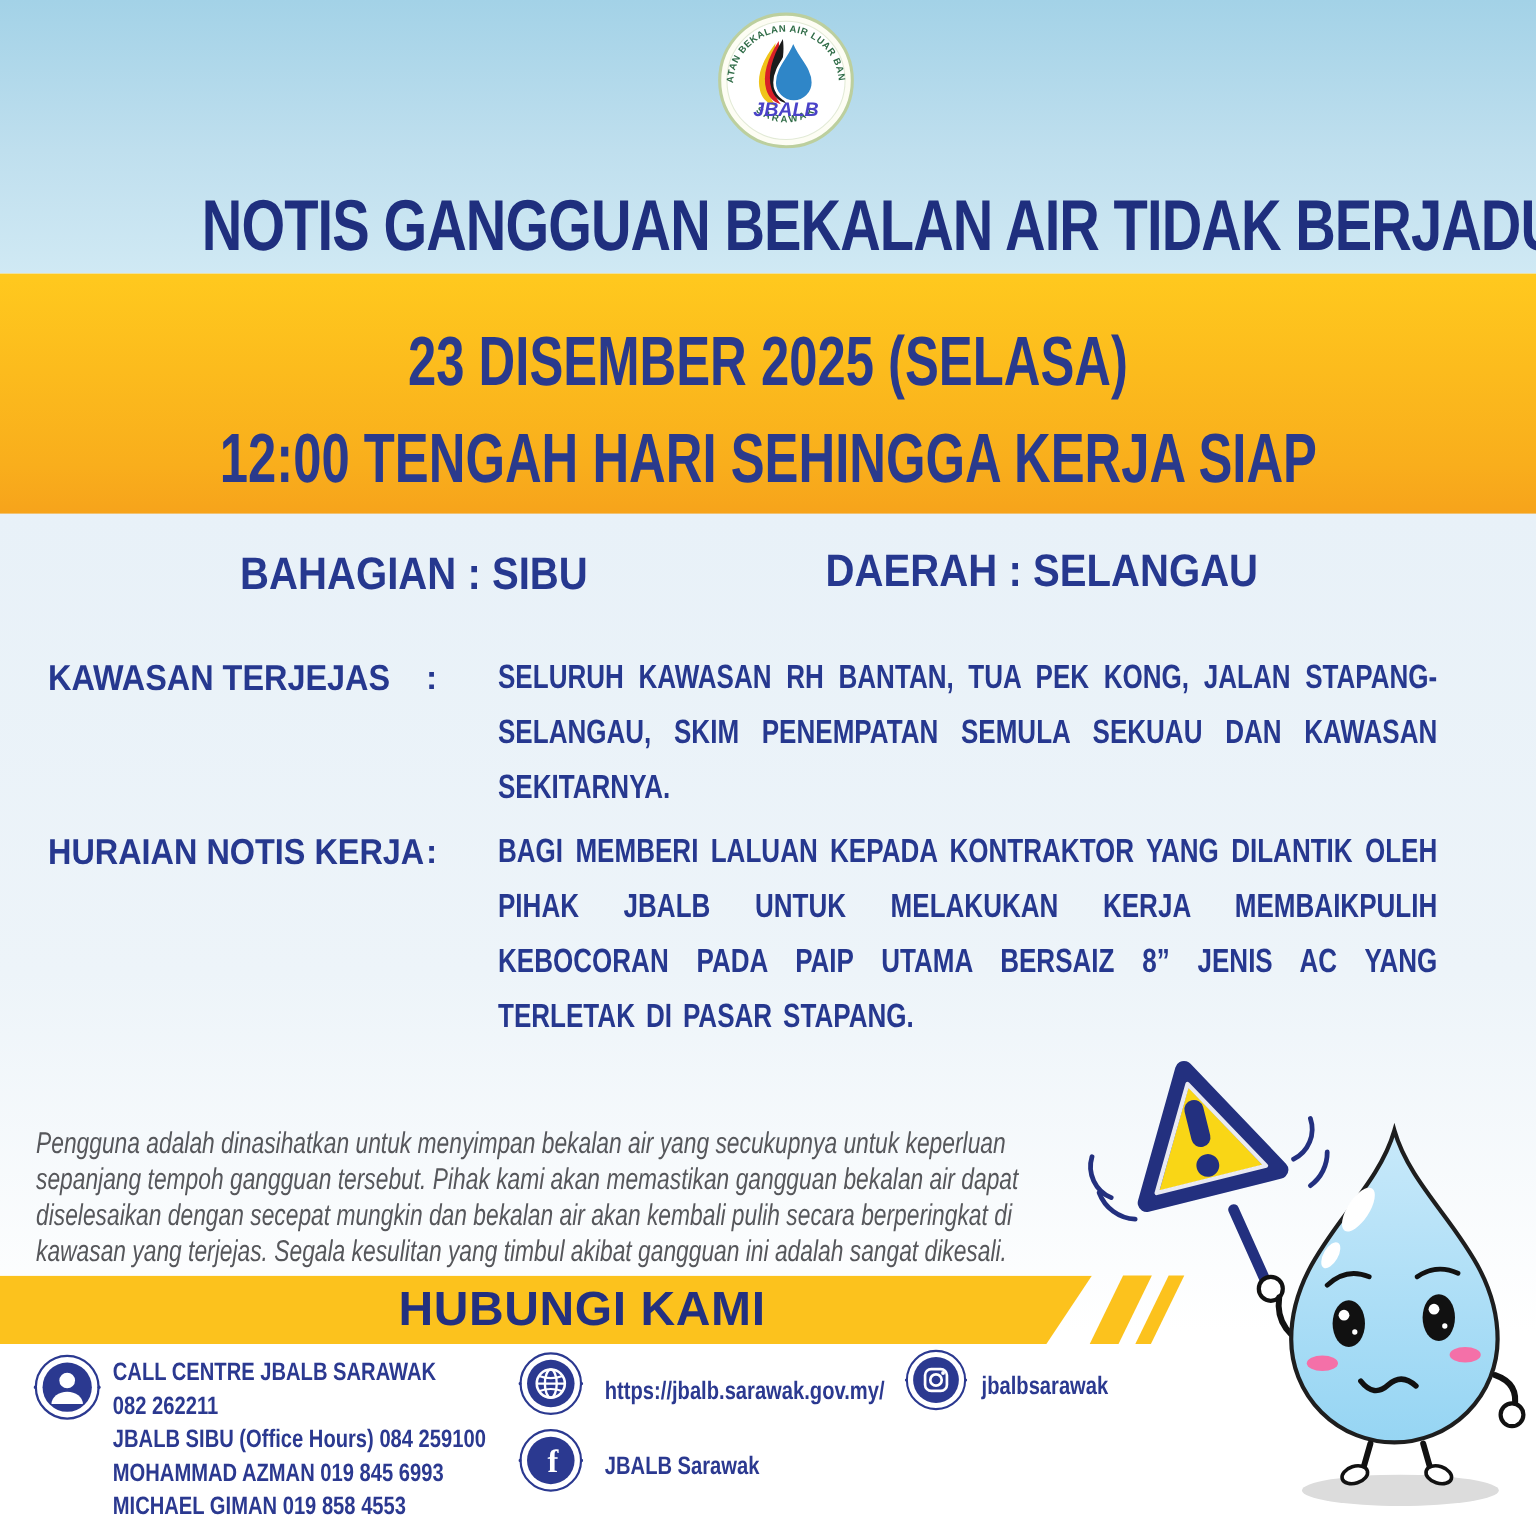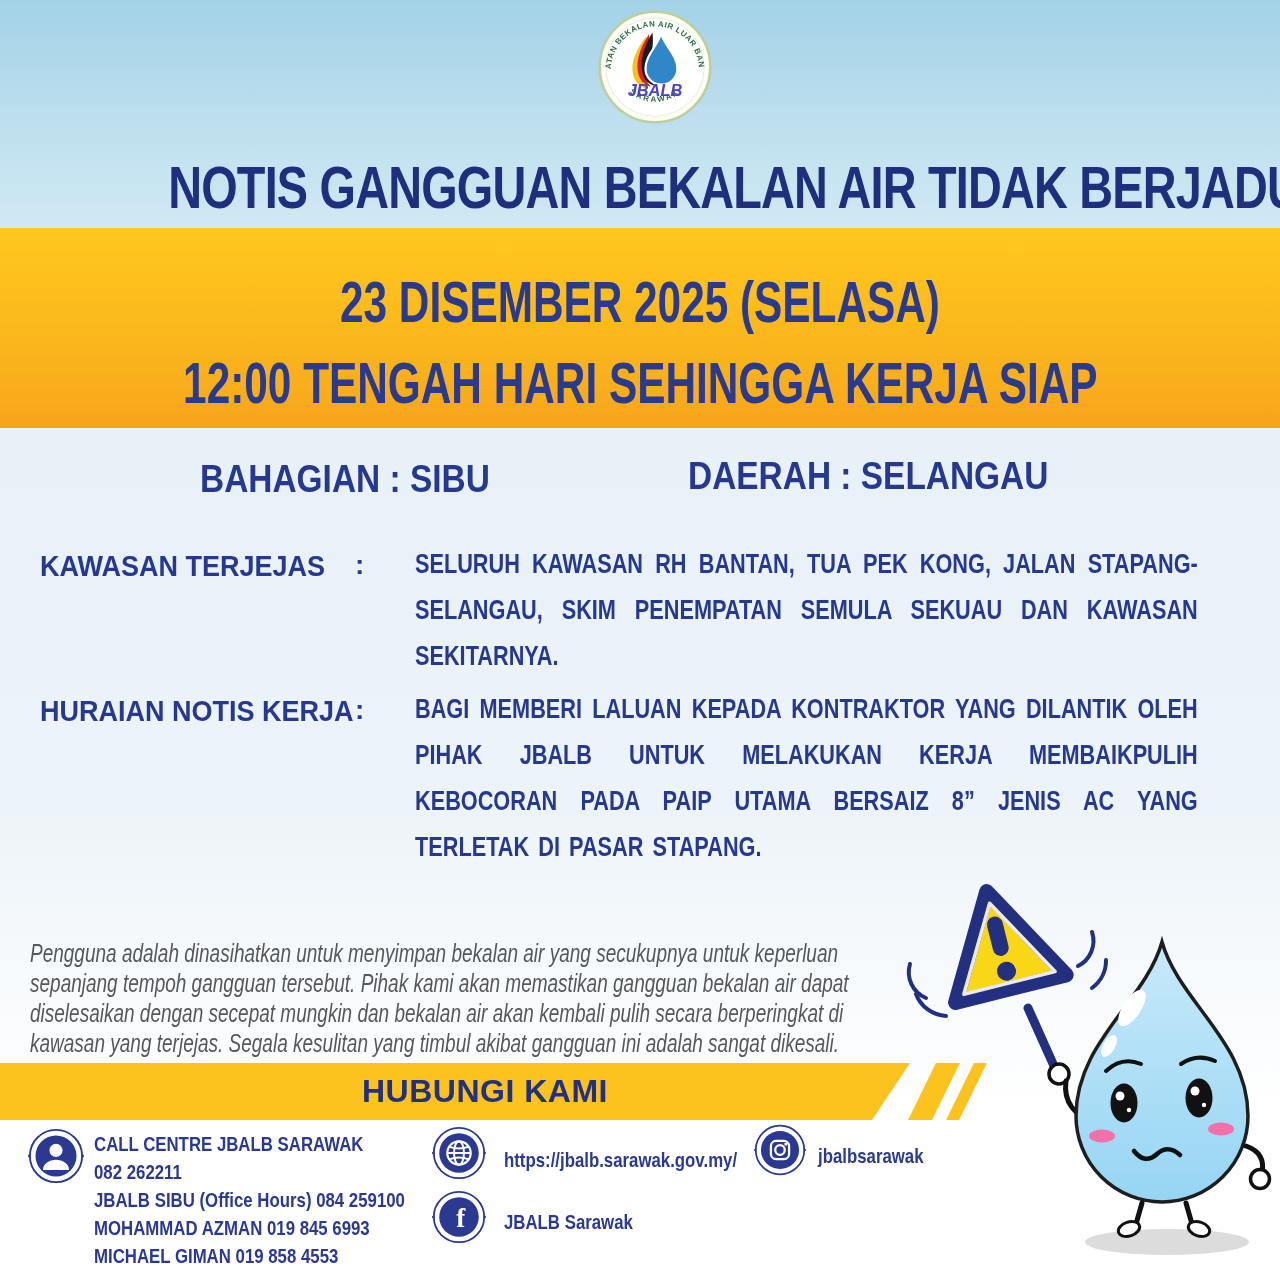--- a/index.html
+++ b/index.html
@@ -37,21 +37,21 @@
             transform:scaleX(0.775);transform-origin:0 0;}
 
   .advisory{position:absolute;left:30px;top:938px;width:1175px;color:#56575b;
             font-style:italic;font-size:25px;line-height:30px;
             transform:scaleX(0.76);transform-origin:0 0;z-index:2;}
 
   
   .contact-banner{position:absolute;left:0;top:1063px;width:910px;height:57px;background:#fcc21d;
             clip-path:polygon(0 0,100% 0,calc(100% - 38px) 100%,0 100%);
             display:flex;align-items:center;justify-content:center;z-index:3;}
-  .contact-banner .ctext{color:#23307f;font-weight:bold;font-size:32px;letter-spacing:.5px;padding-left:60px;}
+  .contact-banner .ctext{color:#23307f;font-weight:bold;font-size:40px;letter-spacing:.5px;padding-left:60px;}
   .stripe{position:absolute;top:1063px;height:57px;background:#fcc21d;transform:skewX(-26deg);z-index:3;}
   .stripe.s1{left:922px;width:24px;}
   .stripe.s2{left:960px;width:13px;}
 
   
   .f-icon{position:absolute;z-index:3;}
   .f-text{position:absolute;color:#2b3990;font-weight:bold;font-size:21px;line-height:28px;
           white-space:nowrap;transform:scaleX(0.8);transform-origin:0 0;z-index:3;}
   .water,.mascot{pointer-events:none;}
   .water{position:absolute;left:0;top:810px;width:1280px;height:470px;z-index:0;}

